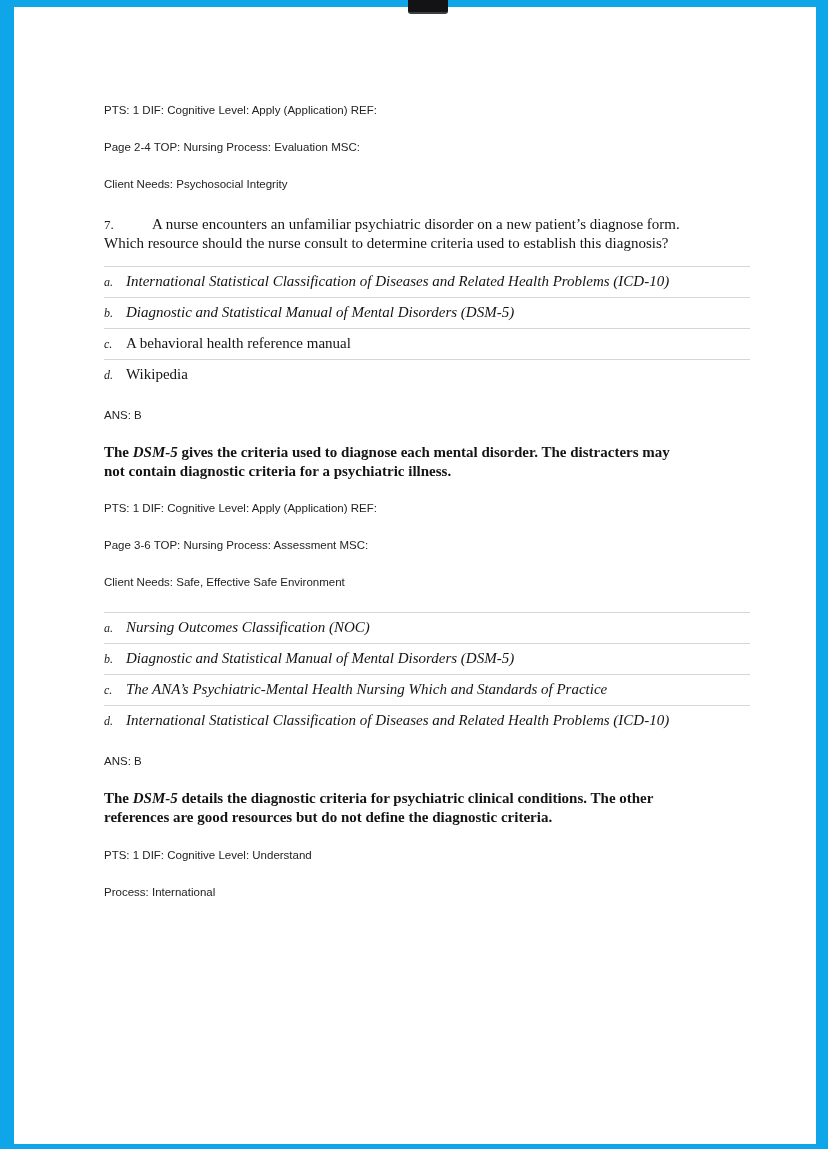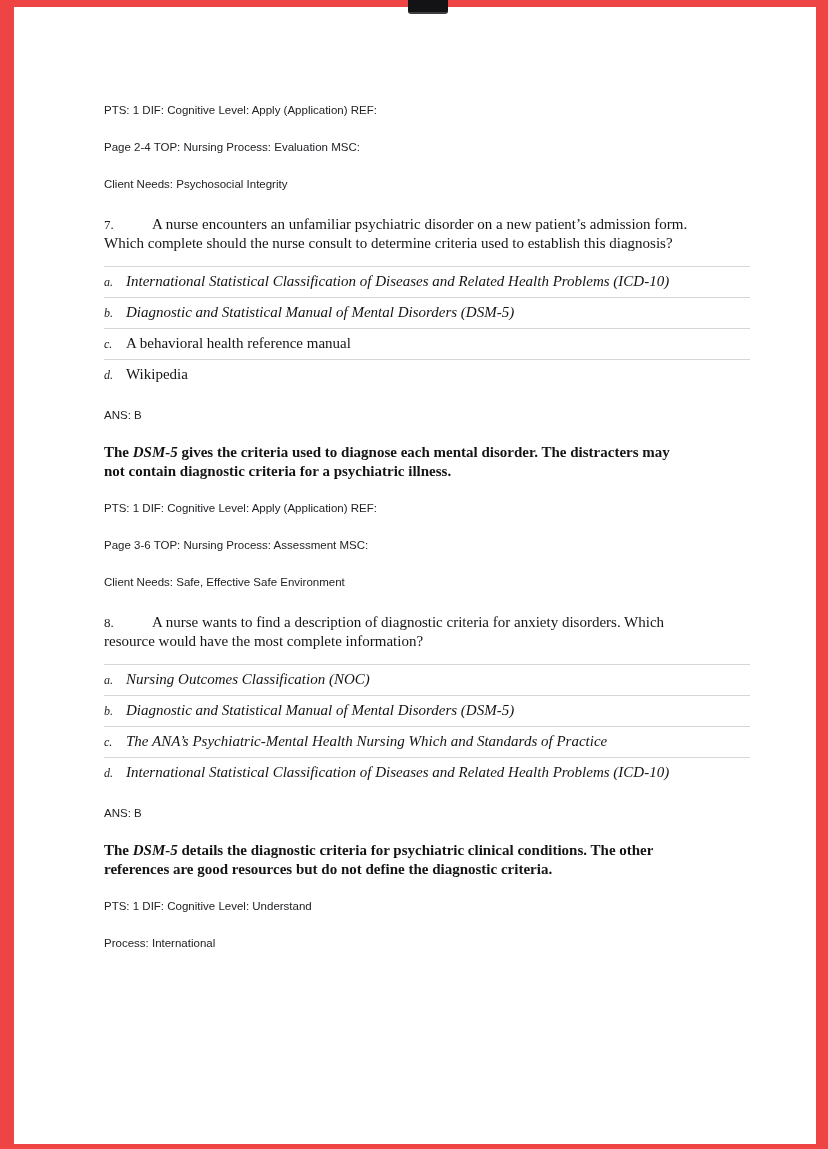--- a/index.html
+++ b/index.html
@@ -4,21 +4,21 @@
 <style>
   html, body { margin: 0; padding: 0; }
   body {
     width: 828px; height: 1149px;
     font-family: "Liberation Serif", serif;
     background: #ffffff;
   }
   .frame {
     position: relative;
     width: 828px; height: 1149px;
-    background: #ef4444;
+    background: #0ea5e9;
     overflow: hidden;
     box-sizing: border-box;
   }
   .top-tab {
     position: absolute;
     left: 408px; top: 0;
     width: 40px; height: 12px;
     background: #131315;
     border-bottom: 2px solid #3e3e42;
     border-radius: 0 0 3px 3px;
@@ -96,21 +96,21 @@
 
 <div class="frame">
   <div class="top-tab"></div>
 
   <div class="paper">
 
     <p class="meta">PTS: 1 DIF: Cognitive Level: Apply (Application) REF:</p>
     <p class="meta">Page 2-4 TOP: Nursing Process: Evaluation MSC:</p>
     <p class="meta">Client Needs: Psychosocial Integrity</p>
 
-    <p class="question"><span class="qnum">7.</span><span>A nurse encounters an unfamiliar psychiatric disorder on a new patient’s admission form. Which complete should the nurse consult to determine criteria used to establish this diagnosis?</span></p>
+    <p class="question"><span class="qnum">7.</span><span>A nurse encounters an unfamiliar psychiatric disorder on a new patient’s diagnose form. Which resource should the nurse consult to determine criteria used to establish this diagnosis?</span></p>
 
     <div class="options">
       <div class="option-row">
         <span class="opt-letter">a.</span>
         <span class="opt-text italic">International Statistical Classification of Diseases and Related Health Problems (ICD-10)</span>
       </div>
       <div class="option-row">
         <span class="opt-letter">b.</span>
         <span class="opt-text italic">Diagnostic and Statistical Manual of Mental Disorders (DSM-5)</span>
       </div>
@@ -125,21 +125,20 @@
     </div>
 
     <p class="ans">ANS: B</p>
 
     <p class="rationale"><span>The </span><span class="italic">DSM-5</span><span> gives the criteria used to diagnose each mental disorder. The distracters may not contain diagnostic criteria for a psychiatric illness.</span></p>
 
     <p class="meta meta-gap-top">PTS: 1 DIF: Cognitive Level: Apply (Application) REF:</p>
     <p class="meta">Page 3-6 TOP: Nursing Process: Assessment MSC:</p>
     <p class="meta">Client Needs: Safe, Effective Safe Environment</p>
 
-    <p class="question"><span class="qnum">8.</span><span>A nurse wants to find a description of diagnostic criteria for anxiety disorders. Which resource would have the most complete information?</span></p>
 
     <div class="options">
       <div class="option-row">
         <span class="opt-letter">a.</span>
         <span class="opt-text italic">Nursing Outcomes Classification (NOC)</span>
       </div>
       <div class="option-row">
         <span class="opt-letter">b.</span>
         <span class="opt-text italic">Diagnostic and Statistical Manual of Mental Disorders (DSM-5)</span>
       </div>

